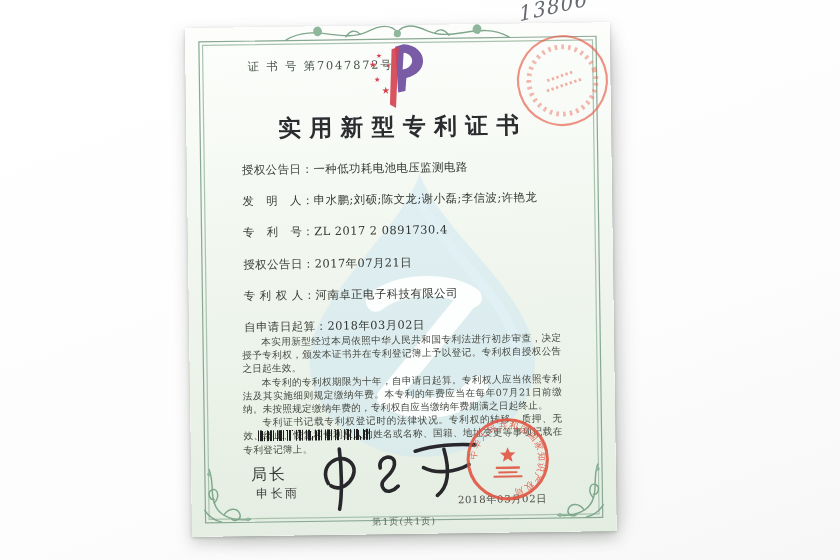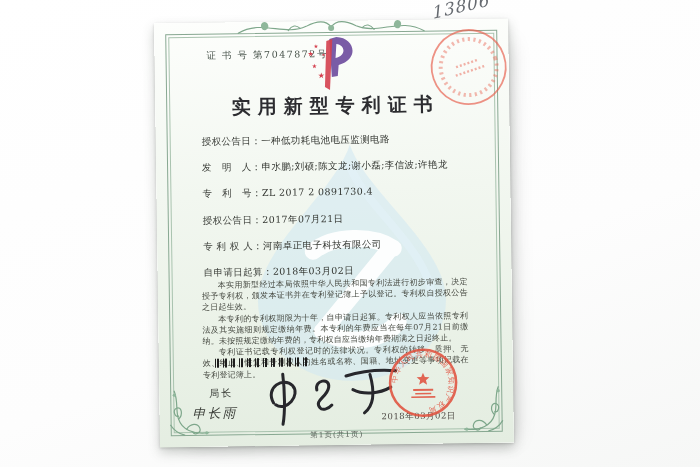--- a/index.html
+++ b/index.html
@@ -36,22 +36,22 @@
   .field-row { font-size:9.5px; color:#3b3e39; margin-bottom:13.2px; letter-spacing:.4px; white-space:nowrap; }
   .field-label { color:#3b3e39; }
   .field-value { color:#343732; }
 
   .paras { position:absolute; left:44px; top:257px; width:266px; }
   .para { font-size:8px; line-height:11.2px; color:#474a42; text-align:justify; text-indent:2em; letter-spacing:.2px; }
 
   .barcode { position:absolute; left:56px; top:336px; width:94px; height:9px;
     background:repeating-linear-gradient(90deg,#1d1d1d 0 1px,transparent 1px 2px,#1d1d1d 2px 4px,transparent 4px 5px,#1d1d1d 5px 5.6px,transparent 5.6px 8px); }
 
-  .signer-title { position:absolute; left:50px; top:364px; font-size:10px; color:#3b3e39; letter-spacing:2px; }
-  .signer-name  { position:absolute; left:33px; top:382px; font-size:13px; color:#3b3e39; letter-spacing:2px;font-style:italic; }
+  .signer-title { position:absolute; left:50px; top:364px; font-size:13px; color:#3b3e39; letter-spacing:2px; }
+  .signer-name  { position:absolute; left:54px; top:382px; font-size:10px; color:#3b3e39; letter-spacing:2px; }
   .signature { position:absolute; left:92px; top:344px; z-index:4; }
 
   .issue-date { position:absolute; left:222px; top:391px; font-size:8.5px; color:#4e4a45; letter-spacing:.5px; z-index:3; }
   .seal { position:absolute; left:228px; top:327px; z-index:5; opacity:.88; pointer-events:none; }
 
   .agency-stamp { position:absolute; left:272px; top:6px; z-index:5; opacity:.8; pointer-events:none; }
 
   .page-footer { position:absolute; left:0; right:0; top:409px; text-align:center; font-size:7.5px; color:#5a635b; letter-spacing:1px; }
 </style>
 </head>

